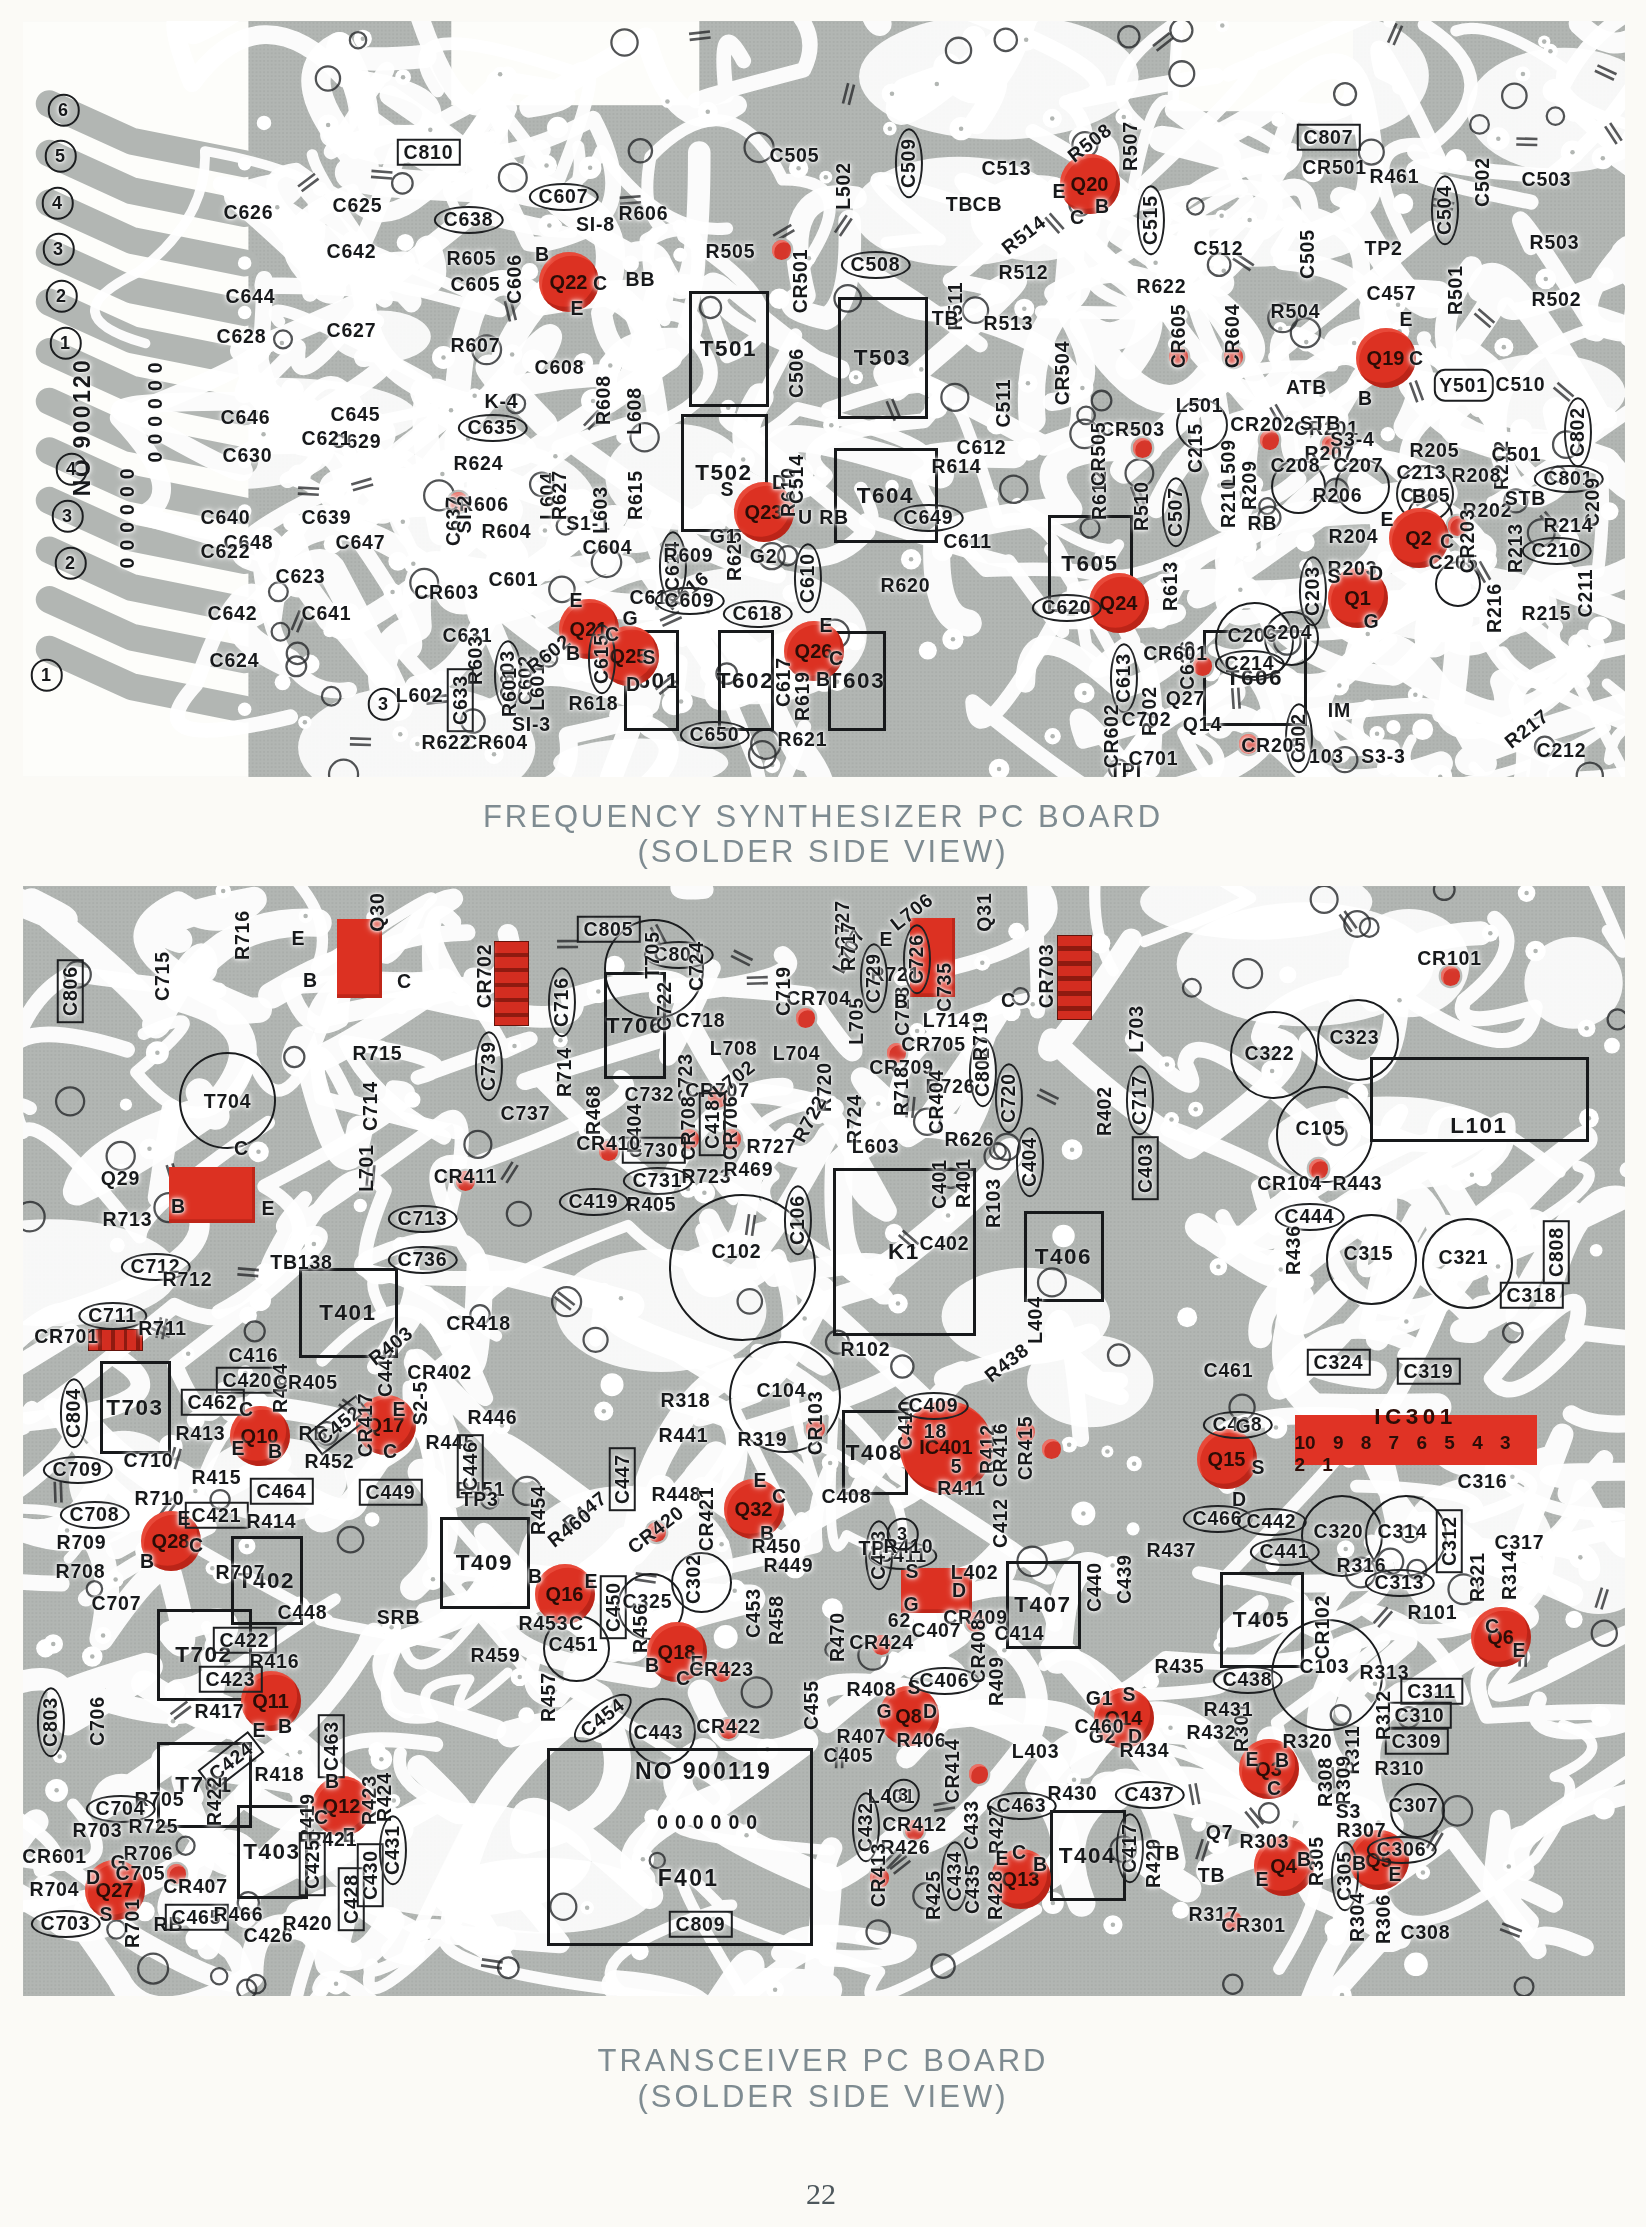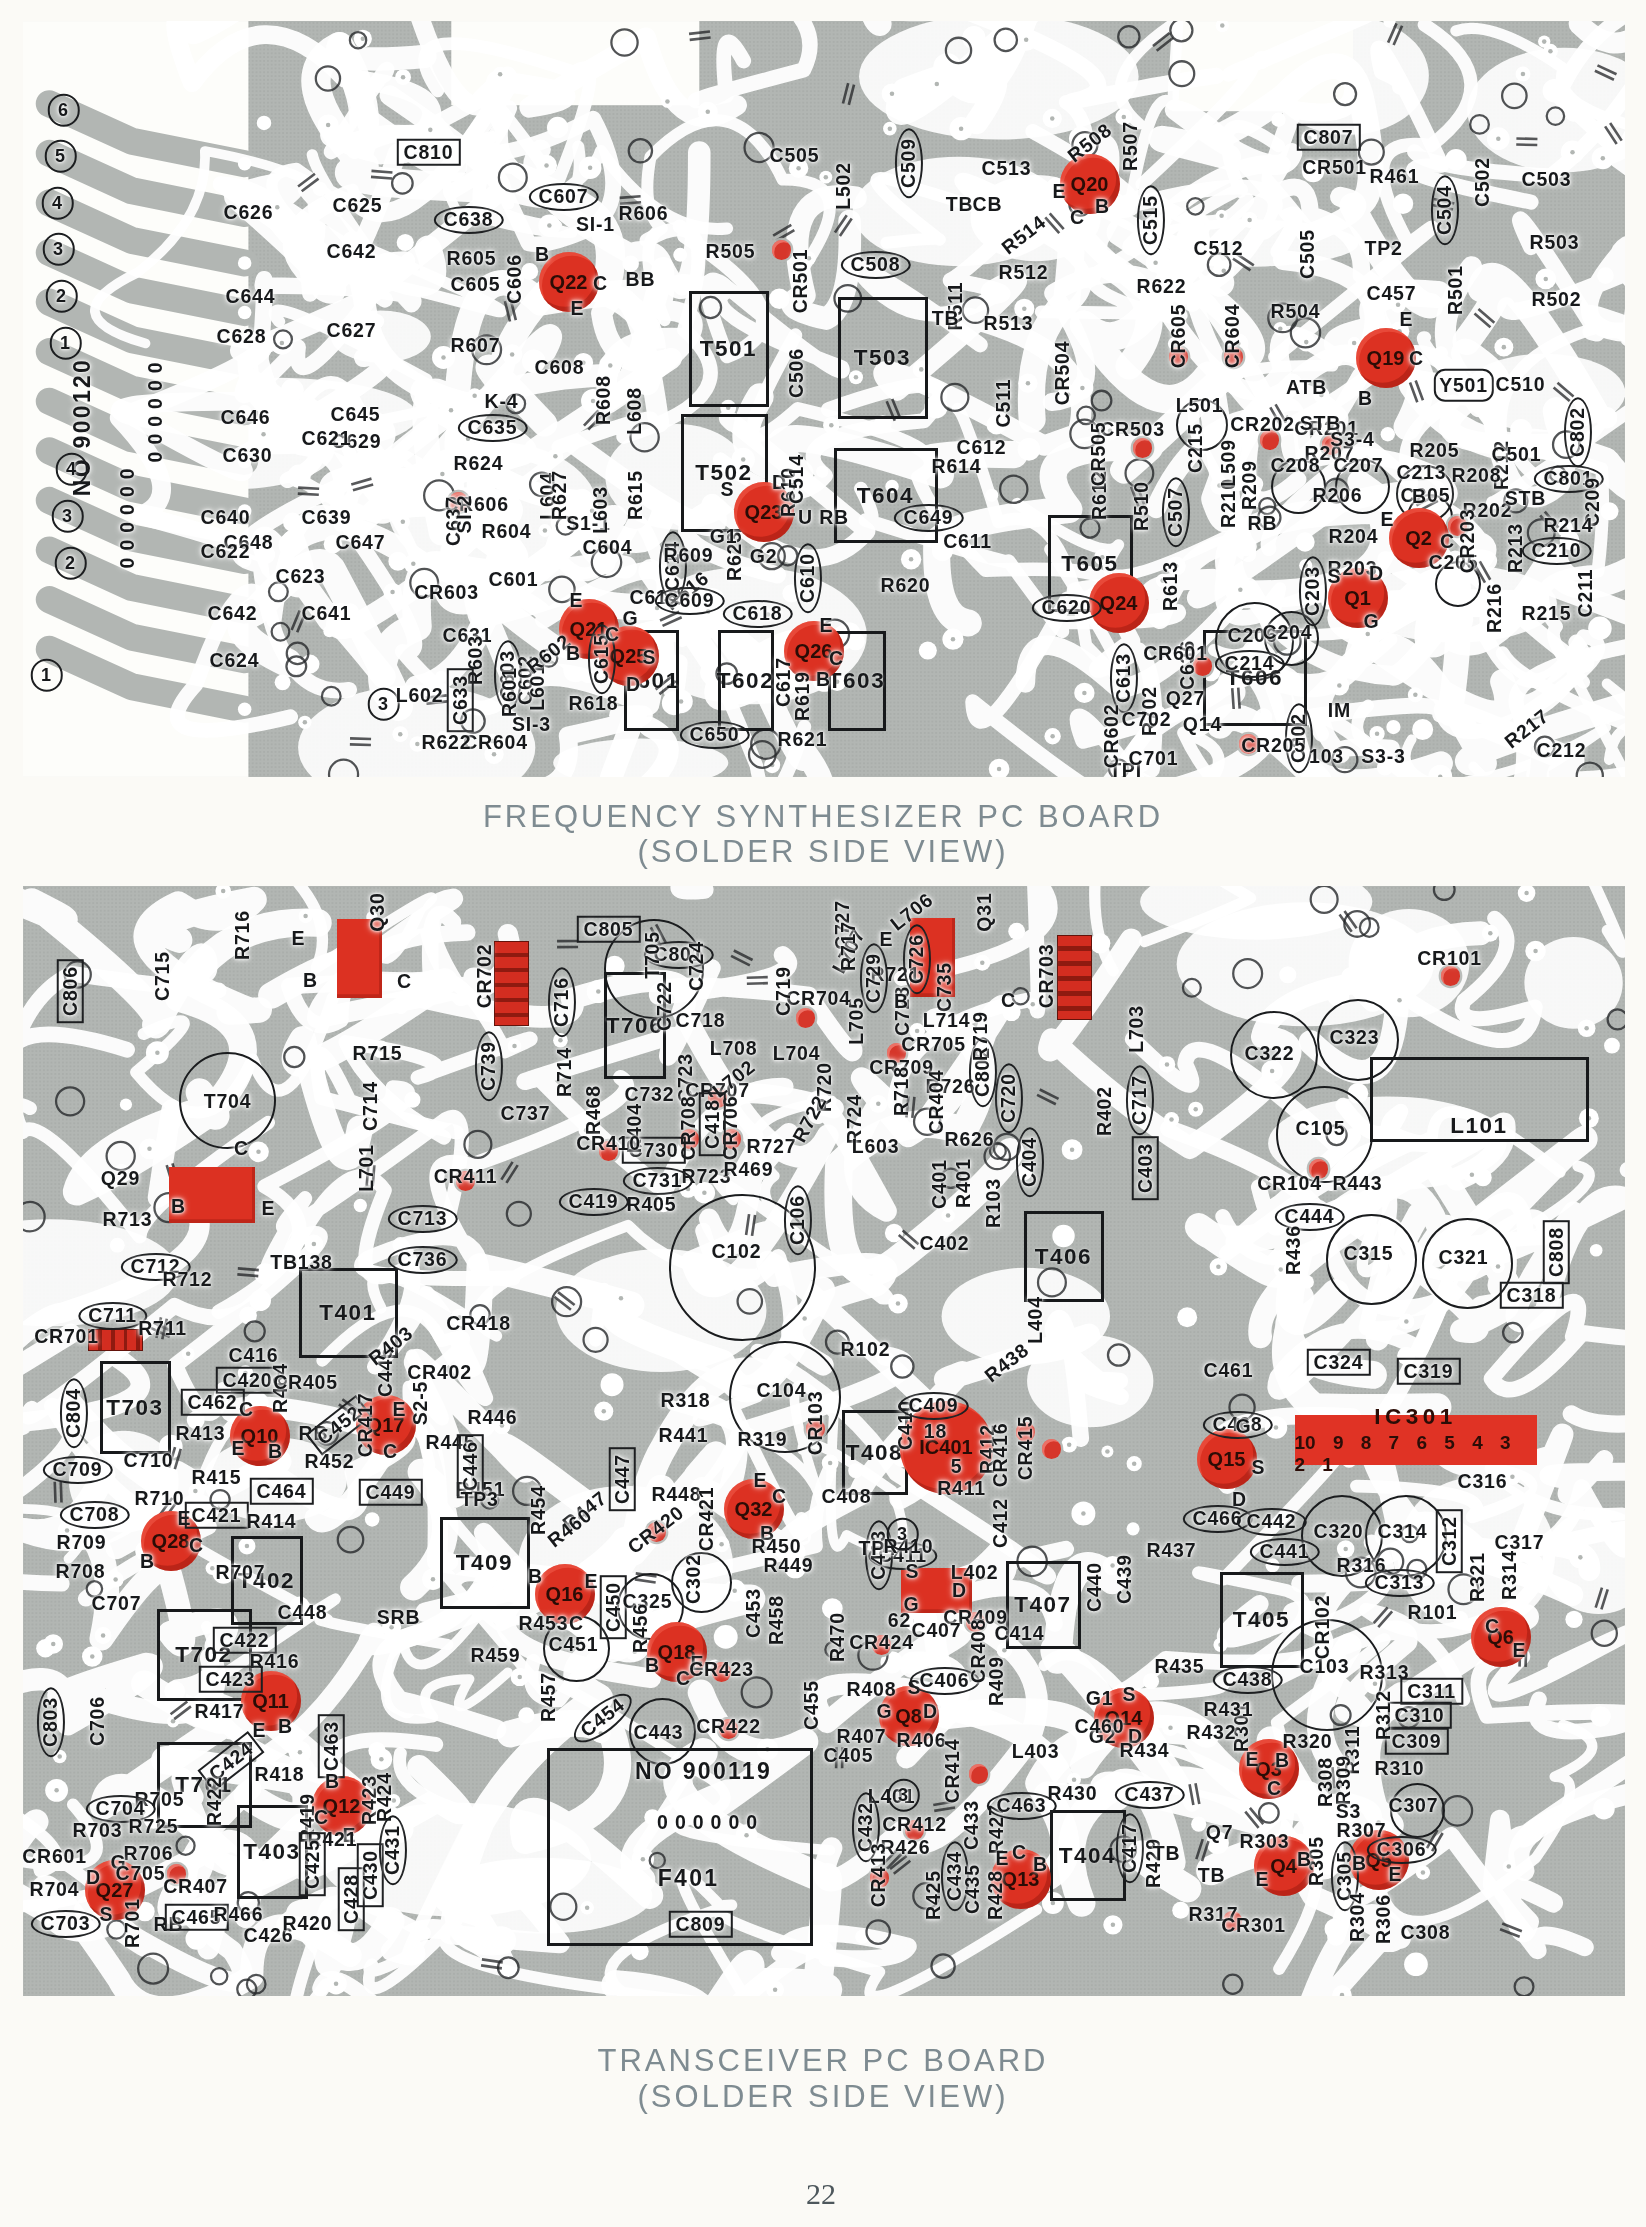--- a/index.html
+++ b/index.html
@@ -662,21 +662,21 @@
       <div class="lb c" style="left: 49px; top: 448px;">4</div>
       <div class="lb c" style="left: 45px; top: 495px;">3</div>
       <div class="lb c" style="left: 48px; top: 542px;">2</div>
       <div class="lb c" style="left: 24px; top: 654px;">1</div>
       <div class="lb c" style="left: 361px; top: 683px;">3</div>
       <div class="lb b" style="left: 406px; top: 131px;">C810</div>
       <div class="lb" style="left: 226px; top: 192px;">C626</div>
       <div class="lb" style="left: 335px; top: 185px;">C625</div>
       <div class="lb o" style="left: 446px; top: 199px;">C638</div>
       <div class="lb o" style="left: 541px; top: 176px;">C607</div>
-      <div class="lb" style="left: 573px; top: 204px;">SI-1</div>
+      <div class="lb" style="left: 573px; top: 204px;">SI-8</div>
       <div class="lb" style="left: 621px; top: 193px;">R606</div>
       <div class="lb" style="left: 329px; top: 231px;">C642</div>
       <div class="lb" style="left: 228px; top: 276px;">C644</div>
       <div class="lb" style="left: 449px; top: 238px;">R605</div>
       <div class="lb" style="left: 453px; top: 264px;">C605</div>
       <div class="lb" style="left: 492px; top: 258px; transform: translate(-50%, -50%) rotate(-90deg);">C606</div>
       <div class="lb" style="left: 520px; top: 234px;">B</div>
       <div class="lb" style="left: 578px; top: 263px;">C</div>
       <div class="lb" style="left: 555px; top: 288px;">E</div>
       <div class="lb" style="left: 453px; top: 325px;">R607</div>
@@ -1424,20 +1424,23 @@
       </div>
       <div class="tbox" style="left: 983px; top: 675px; width: 69px; height: 82px;">
         <span>T407</span>
       </div>
       <div class="tbox" style="left: 1197px; top: 686px; width: 78px; height: 90px;">
         <span>T405</span>
       </div>
       <div class="tbox" style="left: 1027px; top: 924px; width: 70px; height: 85px;">
         <span>T404</span>
       </div>
+      <div class="tbox" style="left: 810px; top: 282px; width: 137px; height: 162px;">
+        <span>K1</span>
+      </div>
       <div class="tbox" style="left: 1347px; top: 171px; width: 213px; height: 79px; align-items: flex-end;">
         <span>L101</span>
       </div>
       <div class="tbox" style="left: 524px; top: 862px; width: 260px; height: 192px;"></div>
       <div class="ring" style="left: 156px; top: 166px; width: 93px; height: 93px;"></div>
       <div class="ring" style="left: 581px; top: 33px; width: 96px; height: 96px;"></div>
       <div class="ring" style="left: 646px; top: 308px; width: 143px; height: 143px;"></div>
       <div class="ring" style="left: 706px; top: 455px; width: 108px; height: 108px;"></div>
       <div class="ring" style="left: 1248px; top: 733px; width: 108px; height: 108px;"></div>
       <div class="ring" style="left: 1253px; top: 200px; width: 93px; height: 93px;"></div>

